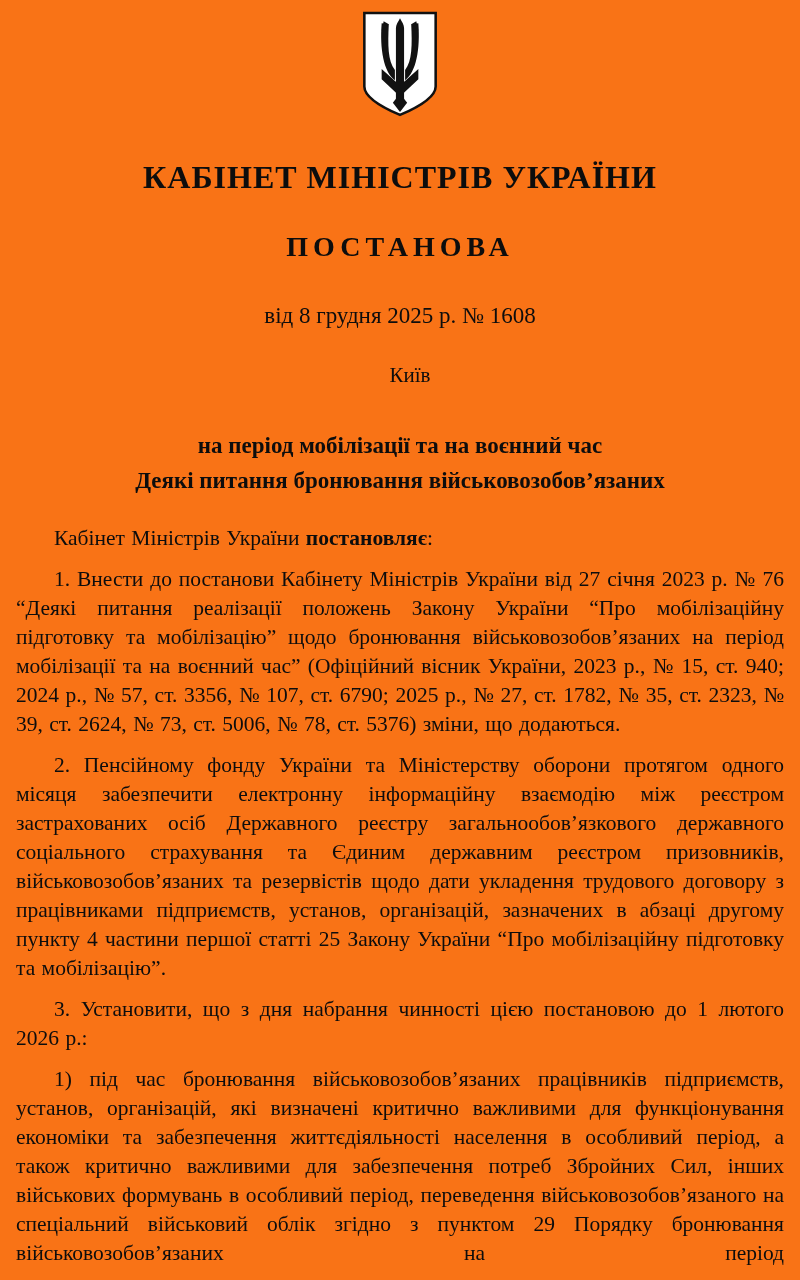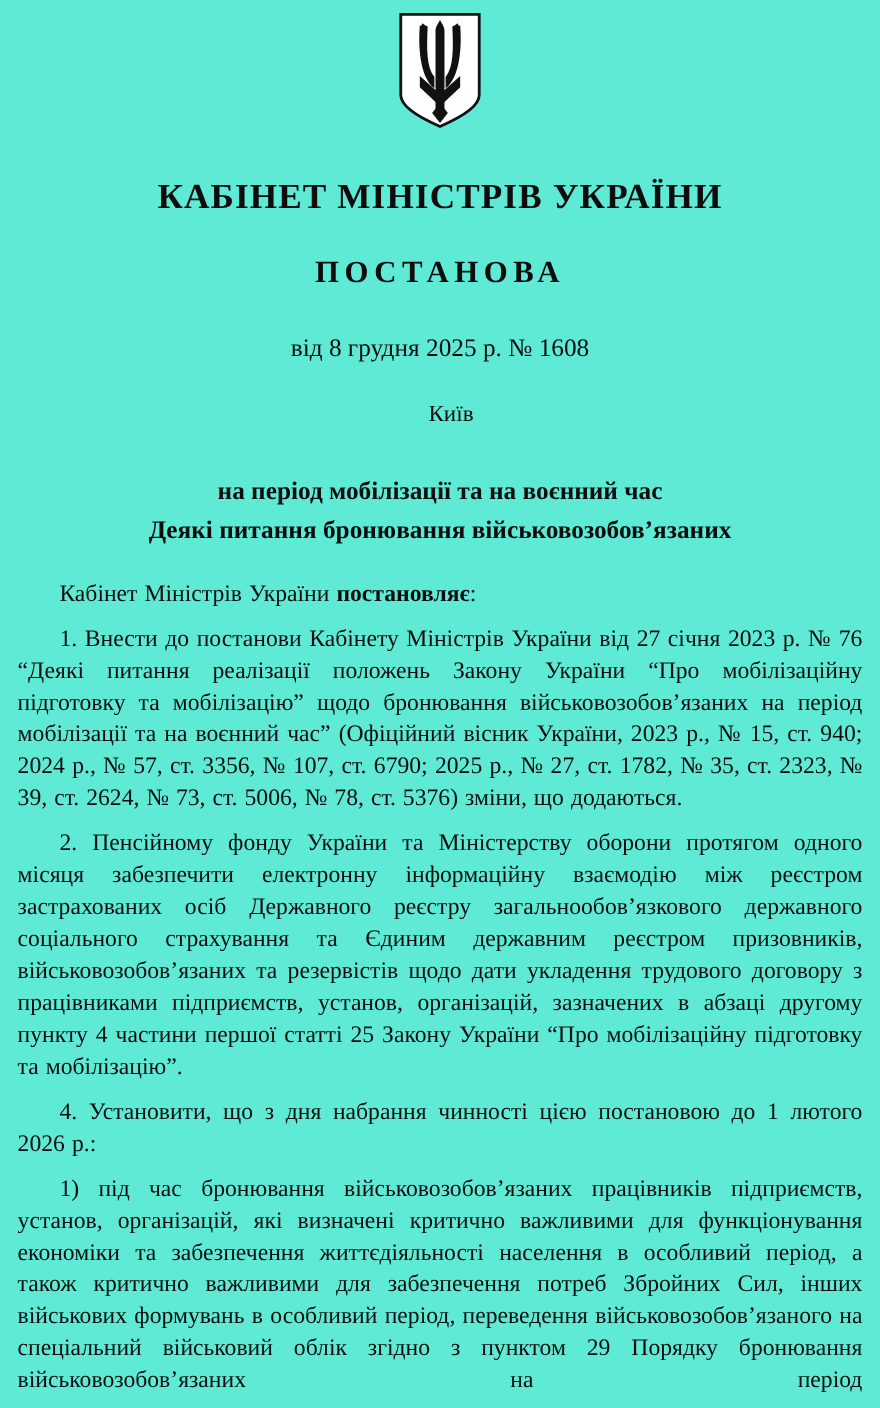--- a/index.html
+++ b/index.html
@@ -5,21 +5,21 @@
   html, body {
     margin: 0;
     padding: 0;
     background: #ffffff;
   }
   .page {
     position: relative;
     width: 800px;
     height: 1280px;
     margin: 0 auto;
-    background: #5eead4;
+    background: #f97316;
     font-family: "Liberation Serif", "DejaVu Serif", serif;
     color: #0d0d0d;
     overflow: hidden;
     box-sizing: border-box;
   }
   .emblem-wrap {
     padding-top: 10px;
     text-align: center;
   }
   .emblem-wrap svg {
@@ -115,18 +115,18 @@
     <div>Деякі питання бронювання військовозобов’язаних</div>
   </div>
 
   <div class="body-text">
     <p class="preamble"><span>Кабінет Міністрів України </span><span class="bold">постановляє</span><span>:</span></p>
 
     <p>1. Внести до постанови Кабінету Міністрів України від 27 січня 2023 р. № 76 “Деякі питання реалізації положень Закону України “Про мобілізаційну підготовку та мобілізацію” щодо бронювання військовозобов’язаних на період мобілізації та на воєнний час” (Офіційний вісник України, 2023 р., № 15, ст. 940; 2024 р., № 57, ст. 3356, № 107, ст. 6790; 2025 р., № 27, ст. 1782, № 35, ст. 2323, № 39, ст. 2624, № 73, ст. 5006, № 78, ст. 5376) зміни, що додаються.</p>
 
     <p>2. Пенсійному фонду України та Міністерству оборони протягом одного місяця забезпечити електронну інформаційну взаємодію між реєстром застрахованих осіб Державного реєстру загальнообов’язкового державного соціального страхування та Єдиним державним реєстром призовників, військовозобов’язаних та резервістів щодо дати укладення трудового договору з працівниками підприємств, установ, організацій, зазначених в абзаці другому пункту 4 частини першої статті 25 Закону України “Про мобілізаційну підготовку та мобілізацію”.</p>
 
-    <p>4. Установити, що з дня набрання чинності цією постановою до 1 лютого 2026 р.:</p>
+    <p>3. Установити, що з дня набрання чинності цією постановою до 1 лютого 2026 р.:</p>
 
     <p class="cutoff">1) під час бронювання військовозобов’язаних працівників підприємств, установ, організацій, які визначені критично важливими для функціонування економіки та забезпечення життєдіяльності населення в особливий період, а також критично важливими для забезпечення потреб Збройних Сил, інших військових формувань в особливий період, переведення військовозобов’язаного на спеціальний військовий облік згідно з пунктом 29 Порядку бронювання військовозобов’язаних на період</p>
   </div>
 
 </div>
 
 </body></html>

